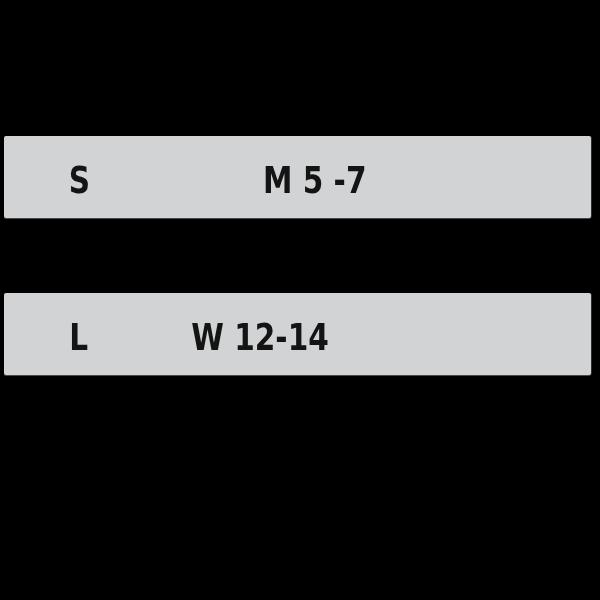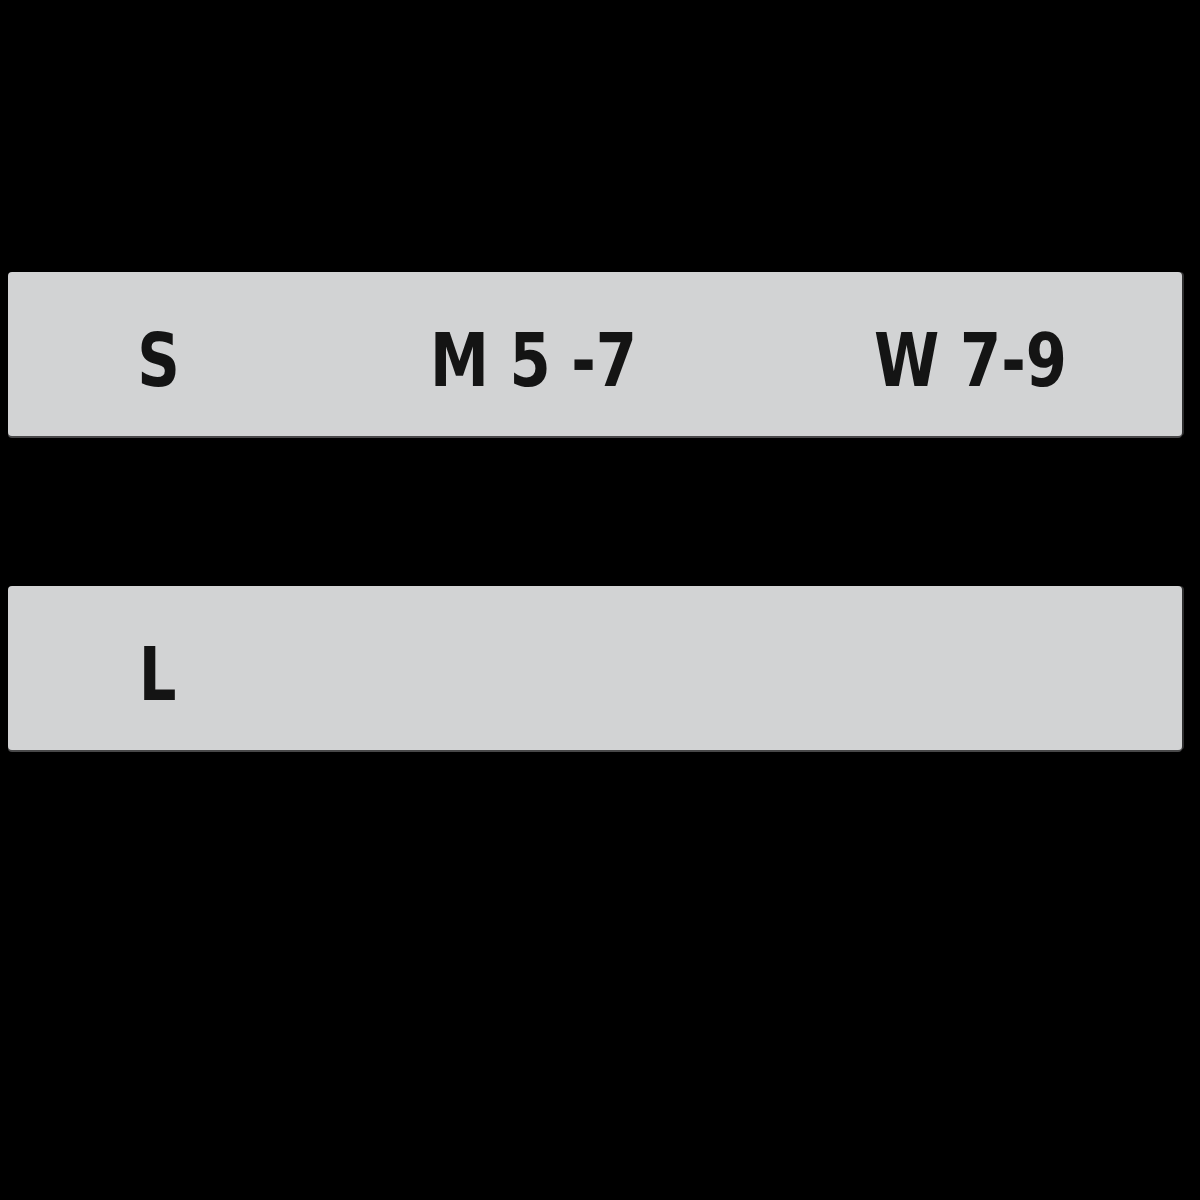--- a/index.html
+++ b/index.html
@@ -27,21 +27,21 @@
     align-items: stretch;
   }
   .size-row.row-s { top: 136px; }
   .size-row.row-l { top: 293px; }
   .cell {
     display: flex;
     align-items: center;
     justify-content: center;
   }
   .cell.c-size   { width: 150px; }
-  .cell.c-mens   { width: 225px; }
+  .cell.c-mens   { width: 225px; justify-content: flex-end; }
   .cell.c-womens { width: 212px; }
   .cell-text {
     display: inline-block;
     font-weight: bold;
     font-size: 37px;
     color: #141414;
     white-space: pre;
     transform: scaleX(0.8);
     transform-origin: center;
     position: relative;
@@ -54,24 +54,24 @@
 
 <div class="stage">
 
   <div class="size-row row-s">
     <div class="cell c-size">
       <span class="cell-text">S</span>
     </div>
     <div class="cell c-mens">
       <span class="cell-text">M 5 -7</span>
     </div>
-    <div class="cell c-womens">
-      <span class="cell-text">W 7-9</span>
-    </div>
   </div>
 
   <div class="size-row row-l">
     <div class="cell c-size">
       <span class="cell-text">L</span>
     </div>
+    <div class="cell c-womens">
+      <span class="cell-text">W 12-14</span>
+    </div>
   </div>
 
 </div>
 
 </body></html>

